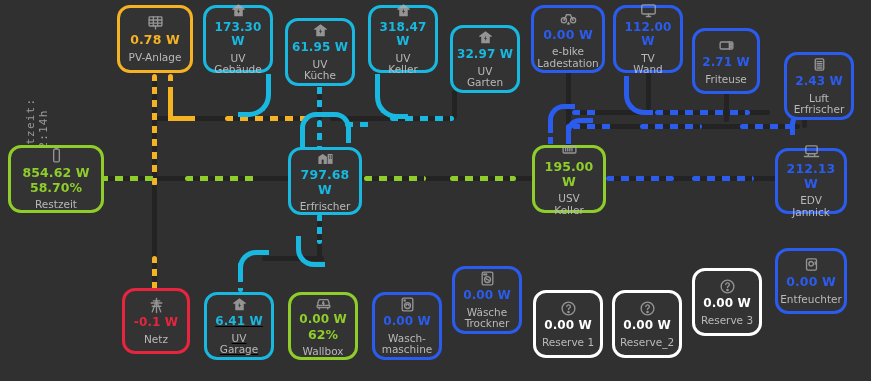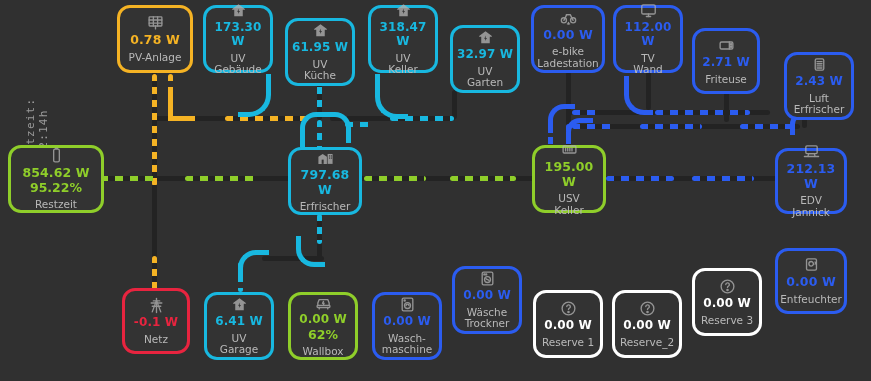--- a/index.html
+++ b/index.html
@@ -200,21 +200,21 @@
           <div class="lbl">Luft</div>
           <div class="lbl" style="margin-top: 0px;">Erfrischer</div>
         </div>
       </div>
       <div class="node" style="left: 8px; top: 145px; width: 96px; height: 68px; border-color: rgb(143, 206, 42);">
         <div class="ico"><svg width="17" height="17" viewBox="0 0 24 24" fill="none" stroke="#b0b0b0" stroke-width="1.9" stroke-linecap="round" stroke-linejoin="round">
             <rect x="8" y="3" width="8" height="18" rx="2"></rect>
             <line x1="10.5" y1="2" x2="13.5" y2="2"></line>
           </svg></div>
         <div class="val" style="color: rgb(143, 206, 42);">854.62 W</div>
-        <div class="pct" style="color: rgb(143, 206, 42);">95.22%</div>
+        <div class="pct" style="color: rgb(143, 206, 42);">58.70%</div>
         <div>
           <div class="lbl">Restzeit</div>
         </div>
       </div>
       <div class="node" style="left: 288px; top: 147px; width: 74px; height: 68px; border-color: rgb(24, 184, 224);">
         <div class="ico"><svg width="17" height="17" viewBox="0 0 24 24" fill="#b0b0b0">
             <path d="M2 21V11l6-4 6 4v10H2z"></path>
             <path d="M15 21V7h7v14h-7z"></path>
             <rect x="17" y="9" width="1.6" height="1.6" fill="#333"></rect>
             <rect x="19.6" y="9" width="1.6" height="1.6" fill="#333"></rect>
@@ -270,21 +270,21 @@
             <path d="M6 21 12 5l6 16"></path>
             <path d="M4.5 8.5h15"></path>
             <path d="M6 13h12"></path>
             <path d="M7.5 5.5h9"></path>
           </svg></div>
         <div class="val" style="color: rgb(232, 36, 63);">-0.1 W</div>
         <div>
           <div class="lbl">Netz</div>
         </div>
       </div>
-      <div class="node small" style="left: 204px; top: 292px; width: 70px; height: 68px; border-color: rgb(24, 184, 224);">
+      <div class="node small" style="left: 204px; top: 292px; width: 70px; height: 68px; border-color: rgb(24, 184, 224); text-decoration: underline;">
         <div class="ico"><svg width="17" height="17" viewBox="0 0 24 24" fill="#b0b0b0">
             <path d="M12 3 3 10v1h3v9h12v-9h3v-1L12 3z"></path>
             <path d="M12.8 9.3 10 13.6h1.8L11.2 17l2.9-4.4h-1.9l.6-3.3z" fill="#333"></path>
           </svg></div>
         <div class="val" style="color: rgb(24, 184, 224);">6.41 W</div>
         <div>
           <div class="lbl">UV</div>
           <div class="lbl" style="margin-top: 0px;">Garage</div>
         </div>
       </div>

